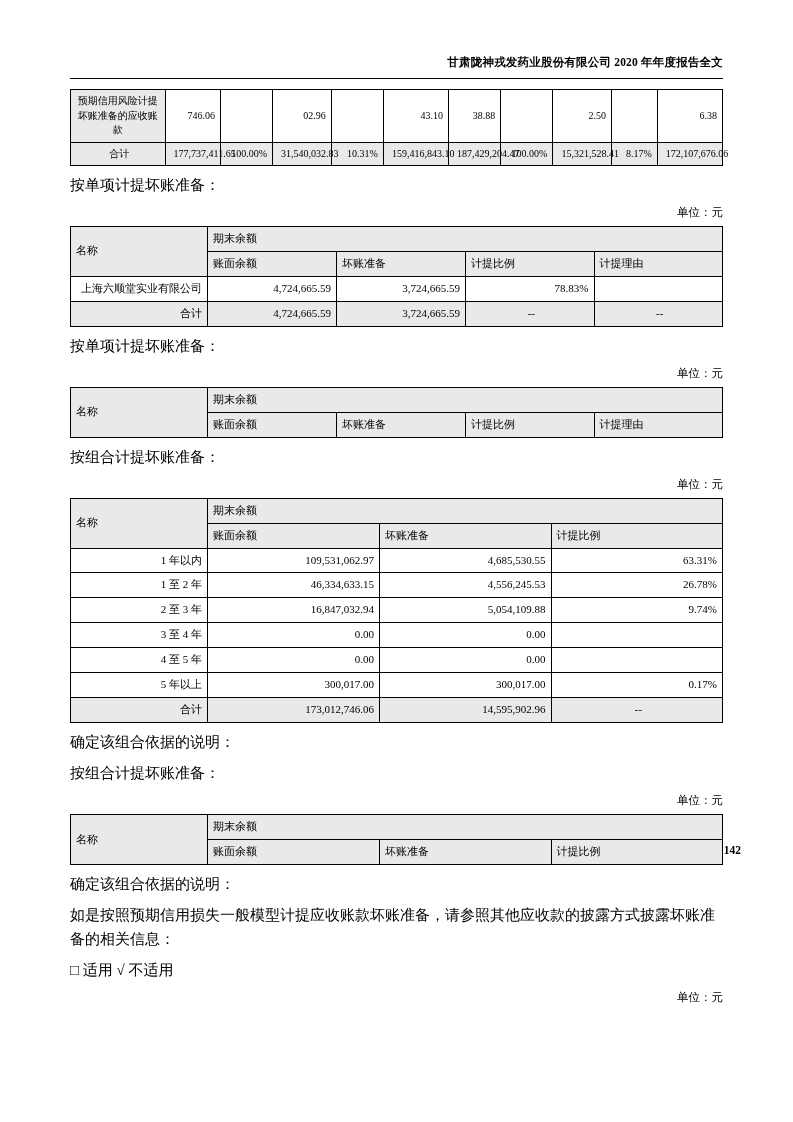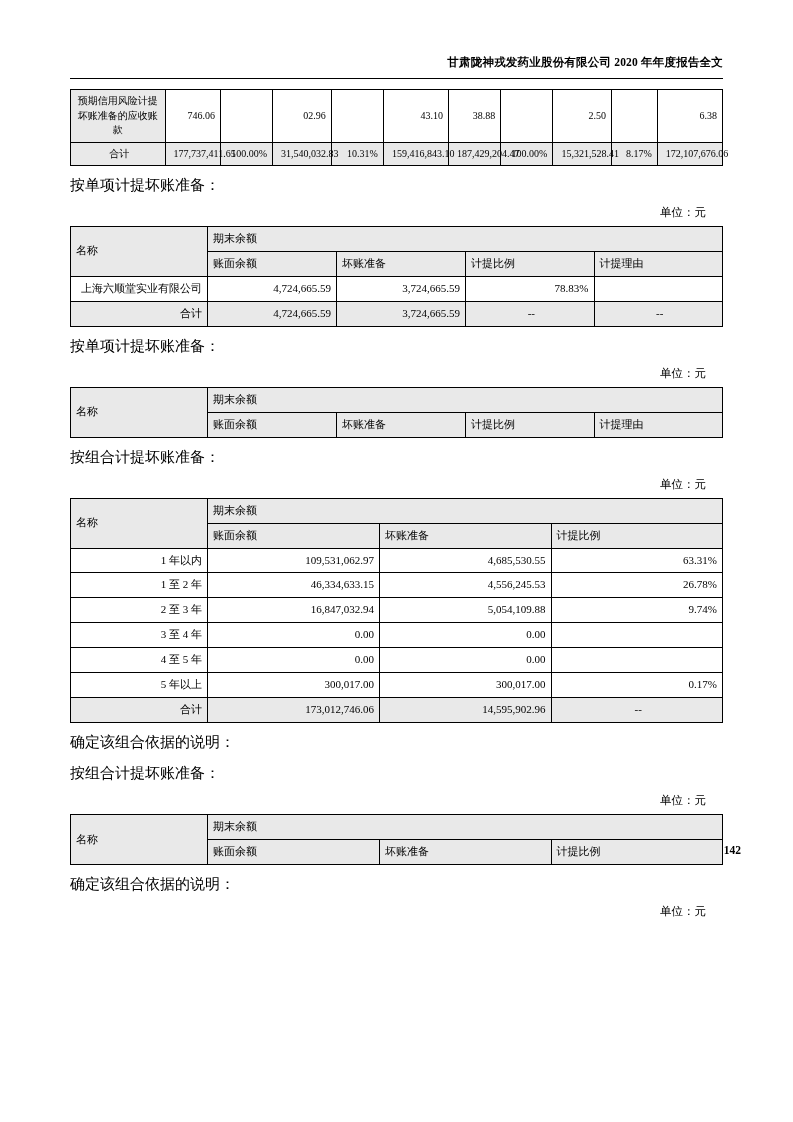--- a/index.html
+++ b/index.html
@@ -28,21 +28,21 @@
     font-weight: bold;
     letter-spacing: 0.2px;
   }
   .header-rule {
     margin-top: 8px;
     border-top: 1.6px solid #000;
   }
   .unit-line {
     text-align: right;
     font-size: 11.5px;
-    margin: 8px 17px 6px 0;
+    margin: 8px 0 6px 0;
   }
   .para {
     font-size: 15px;
     margin: 7px 0 7px 0;
     line-height: 1.6;
   }
   table {
     border-collapse: collapse;
     width: 100%;
     table-layout: fixed;
@@ -295,20 +295,22 @@
     <tr class="hdr">
       <td>账面余额</td>
       <td>坏账准备</td>
       <td>计提比例</td>
     </tr>
   </tbody>
     </table>
 
   <div class="para">确定该组合依据的说明：</div>
 
-
+  <div class="para">如是按照预期信用损失一般模型计提应收账款坏账准备，请参照其他应收款的披露方式披露坏账准备的相关信息：</div>
+
+  <div class="para">□ 适用 √ 不适用</div>
 
 
   <div class="unit-line">单位：元</div>
 
   <div class="page-num">142</div>
 
 </div>
 
 </body></html>

